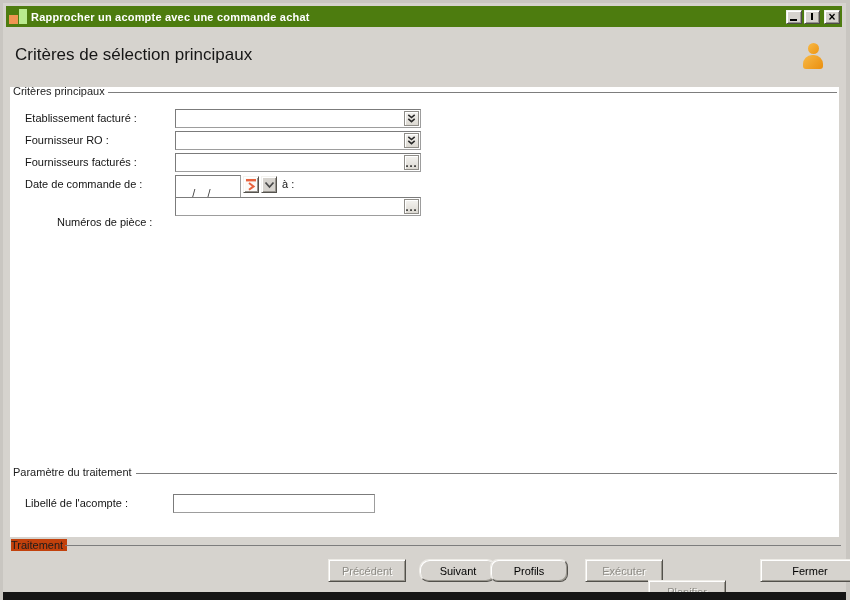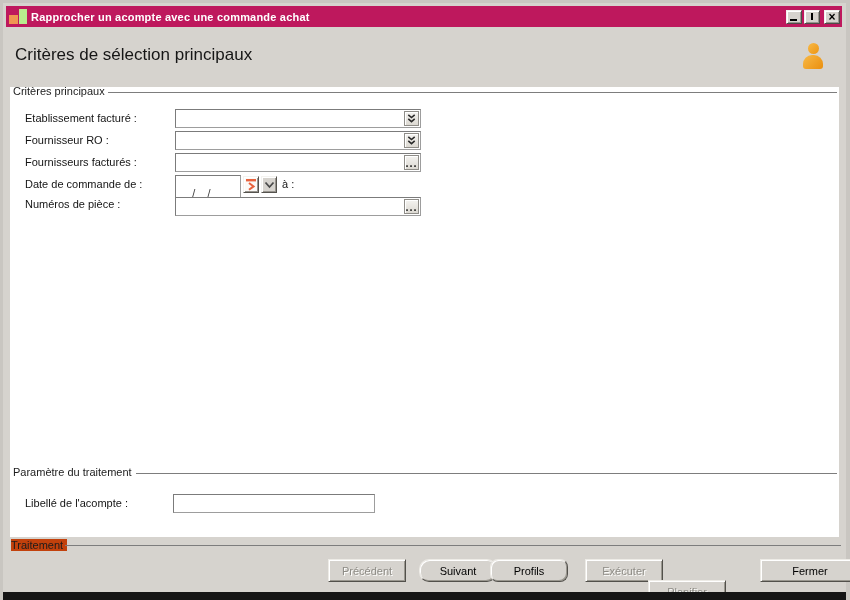--- a/index.html
+++ b/index.html
@@ -16,21 +16,21 @@
     border-top:3px solid #c9c6c1;
     border-left:3px solid #c9c6c1;
     border-right:4px solid #c9c6c1;
     background:#d6d3ce;
   }
   .bottom-strip { position:absolute; left:0; right:0; bottom:0; height:8px; background:#151515; }
 
   
   .titlebar {
     position:absolute; left:3px; right:4px; top:3px; height:21px;
-    background:#be185d; display:flex; align-items:center;
+    background:#4d7c0f; display:flex; align-items:center;
   }
   .titleicon { position:relative; width:18px; height:15px; margin:0 4px 0 3px; flex:0 0 auto; }
   .titleicon .bar-green  { position:absolute; right:0; top:0; width:8px;  height:15px; background:#b9ea8e; }
   .titleicon .bar-orange { position:absolute; left:0; bottom:0; width:9px; height:9px;  background:#f09552; }
   .titletext { color:#fff; font-weight:bold; font-size:11px; letter-spacing:.2px;
                white-space:nowrap; overflow:hidden; flex:1 1 auto; }
   .winbtns { display:flex; align-items:center; margin-right:2px; }
   .winbtn {
     width:16px; height:14px; margin-left:2px; position:relative;
     background:#d6d3ce; border:1px solid; border-color:#f2f1ee #4e4c48 #4e4c48 #f2f1ee;
@@ -171,21 +171,21 @@
         <path d="M4 5 L8.6 8.4 L4 11.8" fill="none" stroke="#e8623d" stroke-width="2"></path>
       </svg>
     </button>
     <button class="minibtn" style="left:251px; top:89px;">
       <svg width="11" height="8" viewBox="0 0 11 8">
         <path d="M1.5 1.5 L5.5 6 L9.5 1.5" fill="none" stroke="#4a4a4a" stroke-width="1.8"></path>
       </svg>
     </button>
     <div class="flabel" style="left:272px; top:91px;">à :</div>
 
-    <div class="flabel" style="top:111px;">Numéros de pièce :</div>
+    <div class="flabel" style="top:129px;margin-left:32px;">Numéros de pièce :</div>
     <div class="field" style="top:110px;">
       <input class="tbox" type="text" value="" style="">
       <button class="sidebtn dots">
           <span>...</span>
         </button>
     </div>
 
     <div class="legend" style="left:3px; top:379px;">Paramètre du traitement</div>
     <div class="groupline" style="left:126px; right:2px; top:386px;"></div>
 

